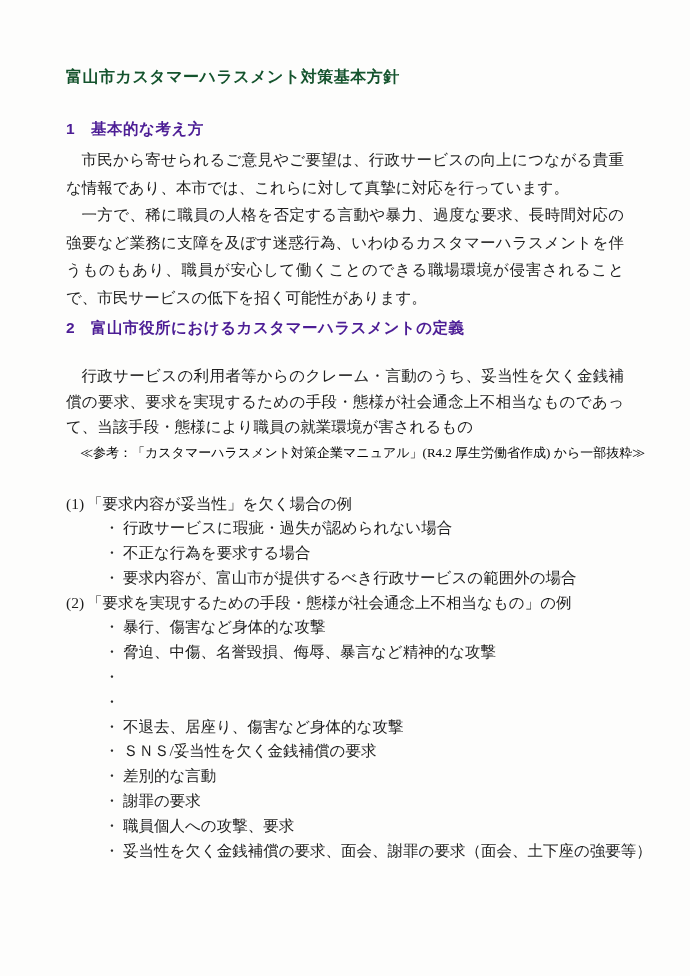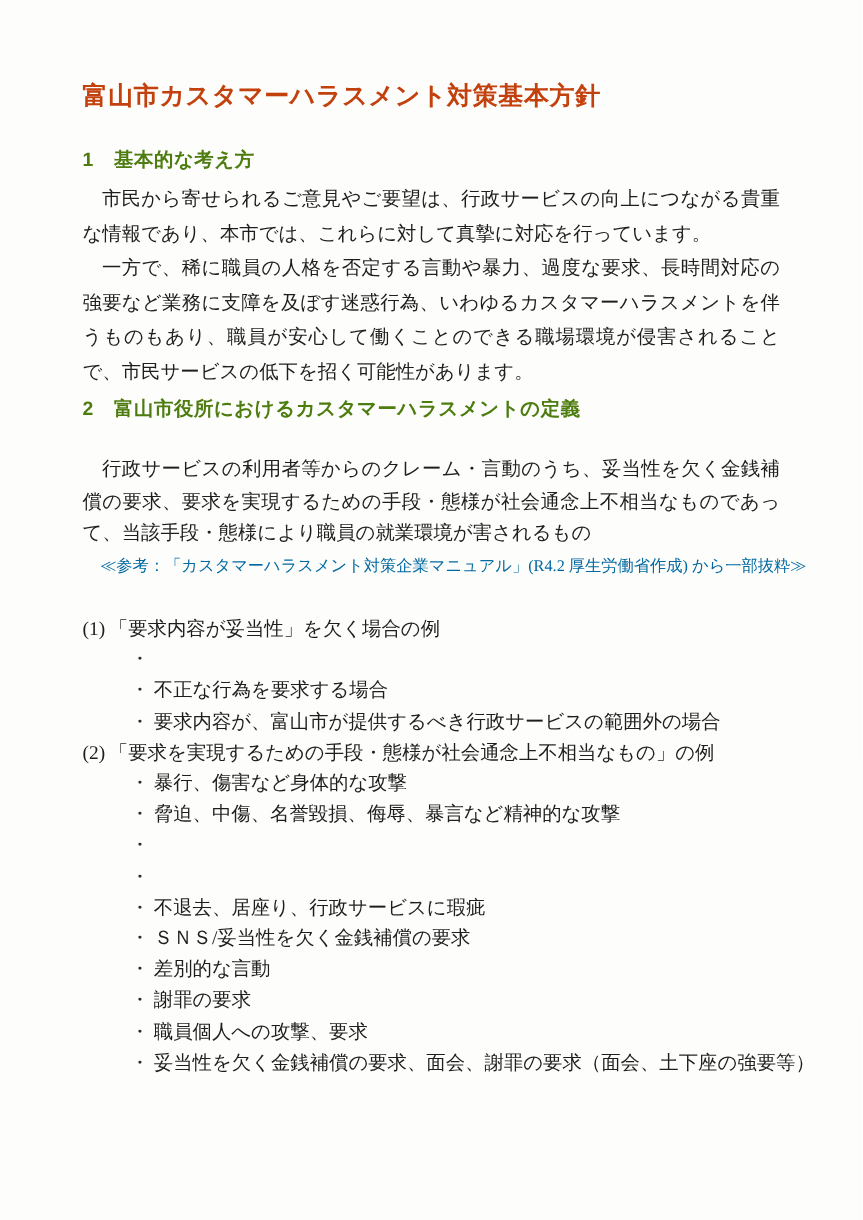--- a/index.html
+++ b/index.html
@@ -16,33 +16,33 @@
     overflow: hidden;
     padding: 66px 66px 0 66px;
     color: #1e1e1e;
     font-family: "Liberation Serif", "DejaVu Serif", serif;
     font-size: 15.5px;
     line-height: 27.5px;
   }
   .doc-title {
     font-family: Liberation Sans, sans-serif;
     font-weight: 700;
-    font-size: 20px;
+    font-size: 16px;
     line-height: 22px;
     margin: 0;
-    color: #c2410c;
+    color: #14532d;
     letter-spacing: 0.5px;
   }
   .sec-heading {
     font-family: "Liberation Sans", "DejaVu Sans", sans-serif;
     font-weight: 700;
     font-size: 15.5px;
     line-height: 22px;
     margin: 0;
-    color: #4d7c0f;
+    color: #4c1d95;
     letter-spacing: 0.5px;
     white-space: nowrap;
   }
   .h1 { margin-top: 30px; }
   .h2 { margin-top: 6px; }
   .body-para {
     margin: 0;
     text-align: justify;
     text-indent: 1em;
   }
@@ -51,21 +51,21 @@
     margin-top: 24px;
     line-height: 25.5px;
   }
   .reference {
     font-size: 13px;
     line-height: 26px;
     margin: 0;
     padding-left: 14px;
     white-space: nowrap;
     text-indent: 0;
-    color: #0369a1;
+    color: #000000;
   }
   .examples {
     margin-top: 26px;
   }
   .ex-row {
     display: flex;
     align-items: flex-start;
     line-height: 24.8px;
     white-space: nowrap;
   }
@@ -109,20 +109,21 @@
 
   <div class="examples">
 
     <div class="ex-row group">
       <span class="marker">(1)</span>
       <span class="txt">「要求内容が妥当性」を欠く場合の例</span>
     </div>
 
     <div class="ex-row bullet">
       <span class="marker">・</span>
+      <span class="txt">行政サービスに瑕疵・過失が認められない場合</span>
     </div>
 
     <div class="ex-row bullet">
       <span class="marker">・</span>
       <span class="txt">不正な行為を要求する場合</span>
     </div>
 
     <div class="ex-row bullet">
       <span class="marker">・</span>
       <span class="txt">要求内容が、富山市が提供するべき行政サービスの範囲外の場合</span>
@@ -146,21 +147,21 @@
     <div class="ex-row bullet">
       <span class="marker">・</span>
     </div>
 
     <div class="ex-row bullet">
       <span class="marker">・</span>
     </div>
 
     <div class="ex-row bullet">
       <span class="marker">・</span>
-      <span class="txt">不退去、居座り、行政サービスに瑕疵</span>
+      <span class="txt">不退去、居座り、傷害など身体的な攻撃</span>
     </div>
 
     <div class="ex-row bullet">
       <span class="marker">・</span>
       <span class="txt">ＳＮＳ/妥当性を欠く金銭補償の要求</span>
     </div>
 
     <div class="ex-row bullet">
       <span class="marker">・</span>
       <span class="txt">差別的な言動</span>

